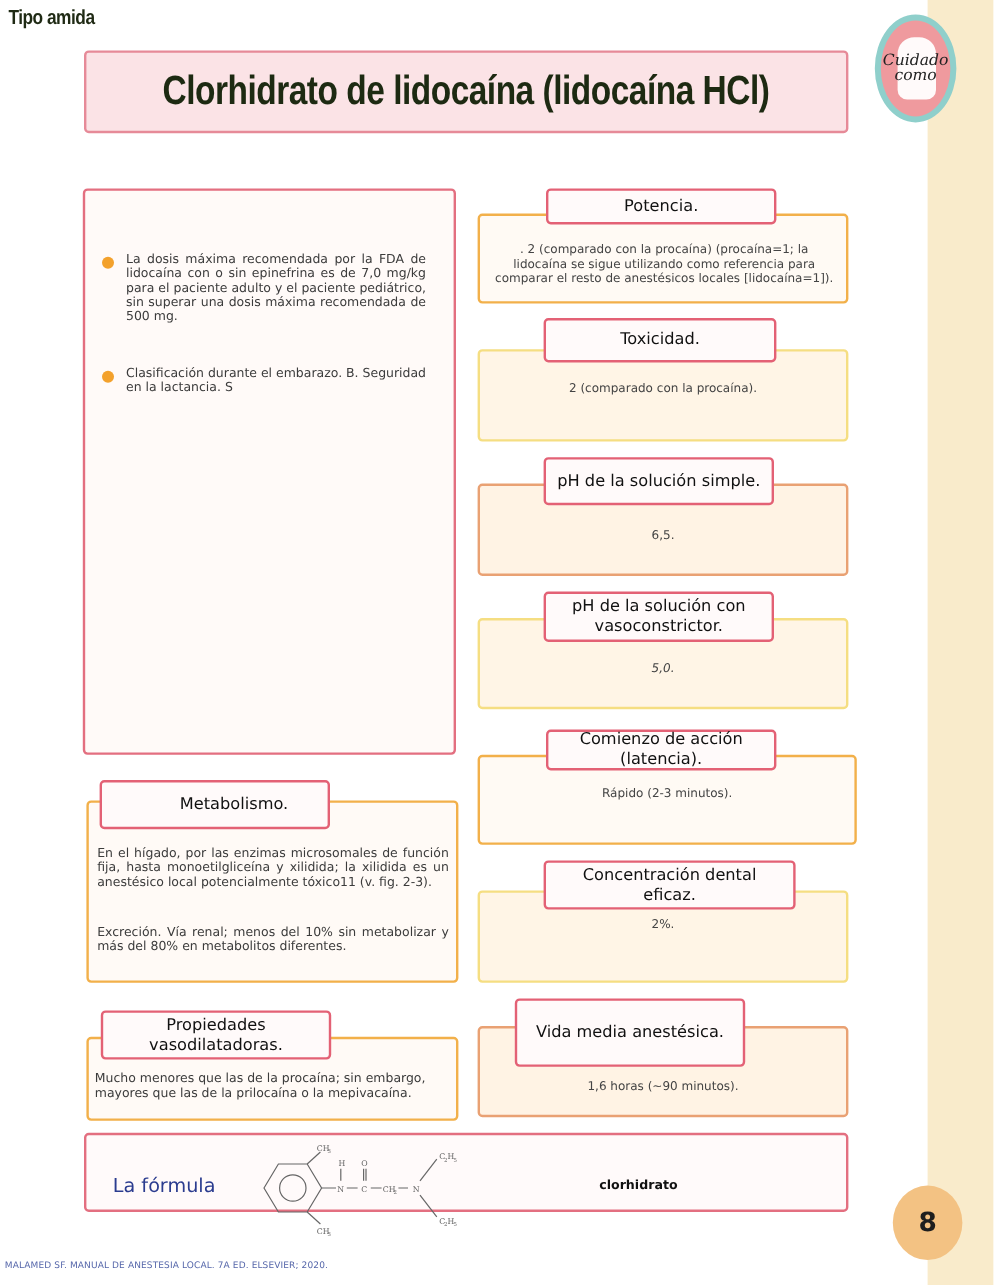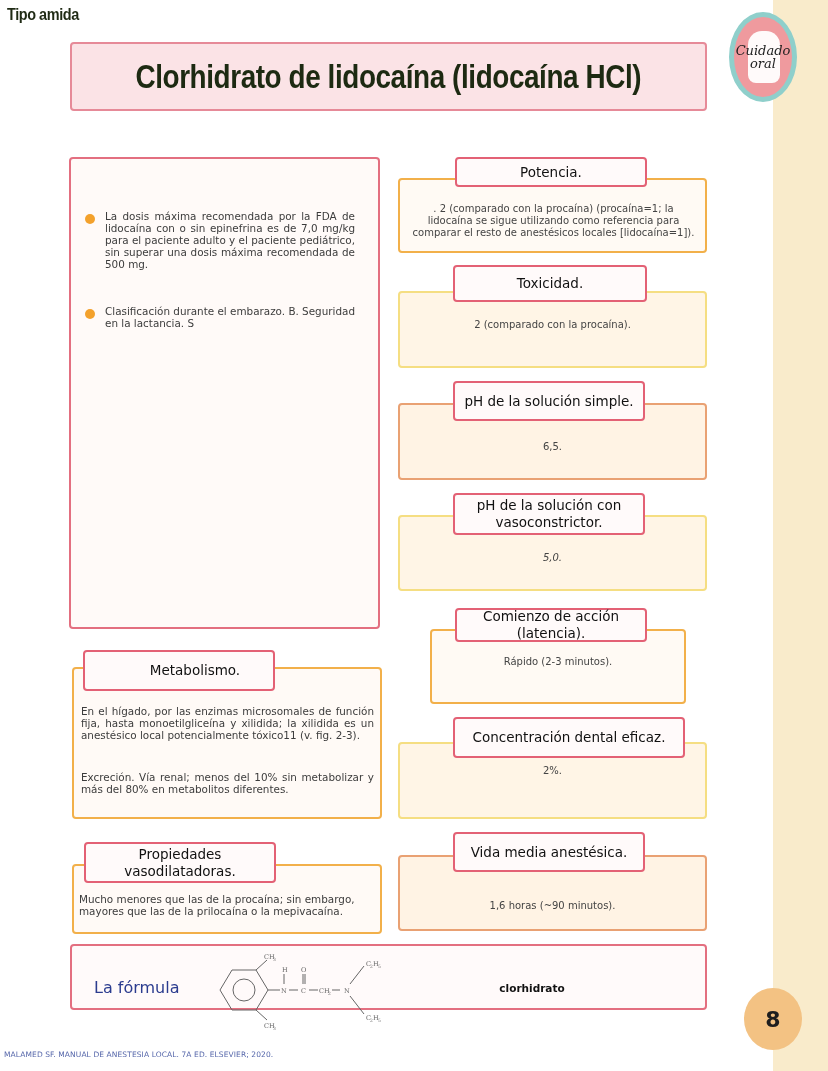--- a/index.html
+++ b/index.html
@@ -104,21 +104,21 @@
 
 <div class="tipo">Tipo amida</div>
 
 <div class="title-box">
   <span>Clorhidrato de lidocaína (lidocaína HCl)</span>
 </div>
 
 <div class="logo">
   <div class="tooth"></div>
   <div class="txt">Cuidado</div>
-  <div class="txt">oral</div>
+  <div class="txt">como</div>
 </div>
 
 <div class="panel" style="left:69px; top:157px; width:311px; height:472px;">
   <div class="bullet" style="top:51px;">
     <span class="dot"></span>
     <span class="txt">La dosis máxima recomendada por la FDA de lidocaína con o sin epinefrina es de 7,0 mg/kg para el paciente adulto y el paciente pediátrico, sin superar una dosis máxima recomendada de 500 mg.</span>
   </div>
   <div class="bullet" style="top:146px;">
     <span class="dot"></span>
     <span class="txt">Clasificación durante el embarazo. B. Seguridad en la lactancia. S</span>
@@ -147,34 +147,34 @@
 <div class="box b-peach" style="left:398px; top:403px; width:309px; height:77px;">
   <div class="box-text" style="margin-top:10px;">6,5.</div>
 </div>
 <div class="label" style="left:453px; top:381px; width:192px; height:40px;">pH de la solución simple.</div>
 
 <div class="box b-yellow" style="left:398px; top:515px; width:309px; height:76px;">
   <div class="box-text" style="margin-top:10px;font-style:italic;">5,0.</div>
 </div>
 <div class="label" style="left:453px; top:493px; width:192px; height:42px; padding:0 14px;">pH de la solución con vasoconstrictor.</div>
 
-<div class="box b-orange" style="left:398px; top:629px; width:256px; height:75px;margin-left:32px;">
+<div class="box b-orange" style="left:398px; top:629px; width:316px; height:75px;">
   <div class="box-text" style="margin-top:-10px;">Rápido (2-3 minutos).</div>
 </div>
 <div class="label" style="left:455px; top:608px; width:192px; height:34px; padding:0 18px;">Comienzo de acción (latencia).</div>
 
 <div class="box b-yellow" style="left:398px; top:742px; width:309px; height:77px;">
   <div class="box-text" style="margin-top:-20px;">2%.</div>
 </div>
-<div class="label" style="left:453px; top:717px; width:232px; height:41px; padding:0 10px;">Concentración dental eficaz.</div>
+<div class="label" style="left:453px; top:717px; width:210px; height:41px; padding:0 10px;">Concentración dental eficaz.</div>
 
 <div class="box b-peach" style="left:398px; top:855px; width:309px; height:76px;">
   <div class="box-text" style="margin-top:26px;">1,6 horas (~90 minutos).</div>
 </div>
-<div class="label" style="left:453px; top:832px; width:192px; height:40px;">Vida media anestésica.</div>
+<div class="label" style="left:429px; top:832px; width:192px; height:57px;">Vida media anestésica.</div>
 
 <div class="formula-box">
   <div class="formula-label" style="top:32px;">La fórmula</div>
   <svg class="formula-svg" width="200" height="80" viewBox="0 0 200 80" style="top:6px;">
     <g stroke="#666" stroke-width="1" fill="none">
       <polygon points="8,38 20,18 44,18 56,38 44,58 20,58"></polygon>
       <circle cx="32" cy="38" r="11"></circle>
       <line x1="44" y1="18" x2="55" y2="8"></line>
       <line x1="44" y1="58" x2="55" y2="68"></line>
       <line x1="56" y1="38" x2="68" y2="38"></line>

